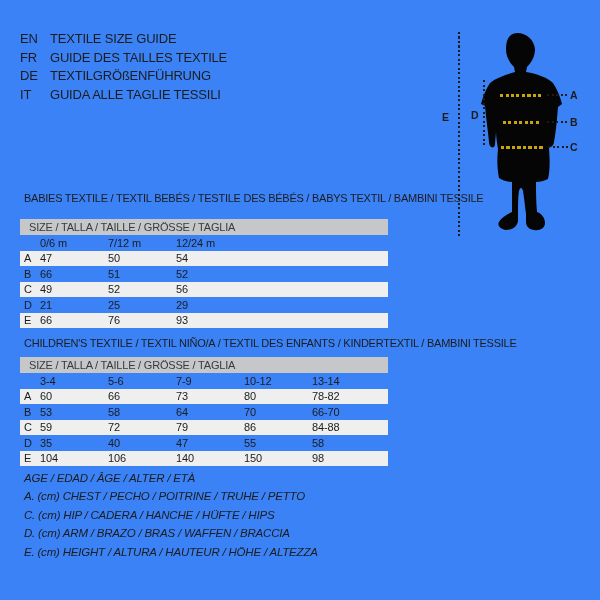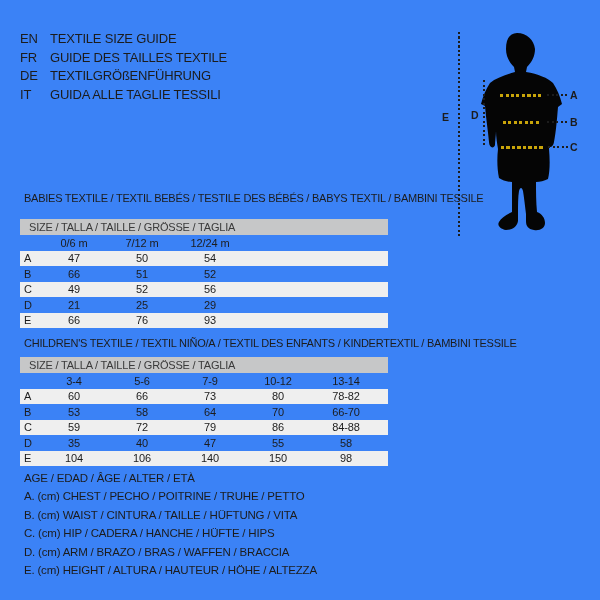--- a/index.html
+++ b/index.html
@@ -27,25 +27,25 @@
     letter-spacing:-0.25px; white-space:nowrap; z-index:2; }
   
   .size-table { position:absolute; left:20px; width:368px; }
   .size-bar { height:16px; line-height:16px; background:var(--bar-gray,#c6c7c8);
     color:#3a3a3a; font-size:11px; letter-spacing:-0.2px; padding-left:9px;
     box-sizing:border-box; }
   .trow { display:flex; height:15.5px; align-items:center; font-size:11px;
     letter-spacing:-0.1px; }
   .trow.alt { background:var(--row-gray,#efefef); }
   .cell-label { flex:0 0 20px; padding-left:4px; box-sizing:border-box; }
-  .cell { flex:0 0 68px; text-align:center; }
+  .cell { flex:0 0 68px; text-align:left; }
   
   .legend { position:absolute; left:24px; top:472px; }
   .legend-line { height:18.4px; font-size:11.5px; letter-spacing:-0.2px;
-    white-space:nowrap; }
+    white-space:nowrap;font-style:italic; }
 </style>
 </head>
 <body>
 
 <div class="canvas">
 
   <div class="lang-list">
     <div class="lang-row">
       <span class="lang-code">EN</span>
       <span class="lang-label">TEXTILE SIZE GUIDE</span>
@@ -217,19 +217,18 @@
       <span class="cell">106</span>
       <span class="cell">140</span>
       <span class="cell">150</span>
       <span class="cell">98</span>
     </div>
   </div>
 
   <div class="legend">
     <div class="legend-line">AGE / EDAD / ÂGE / ALTER / ETÀ</div>
     <div class="legend-line">A. (cm) CHEST / PECHO / POITRINE / TRUHE / PETTO</div>
-    <div class="legend-line">B. (cm) WAIST / CINTURA / TAILLE / HÜFTUNG / VITA</div>
     <div class="legend-line">C. (cm) HIP / CADERA / HANCHE / HÜFTE / HIPS</div>
     <div class="legend-line">D. (cm) ARM / BRAZO / BRAS / WAFFEN / BRACCIA</div>
     <div class="legend-line">E. (cm) HEIGHT / ALTURA / HAUTEUR / HÖHE / ALTEZZA</div>
   </div>
 
 </div>
 
 </body></html>

